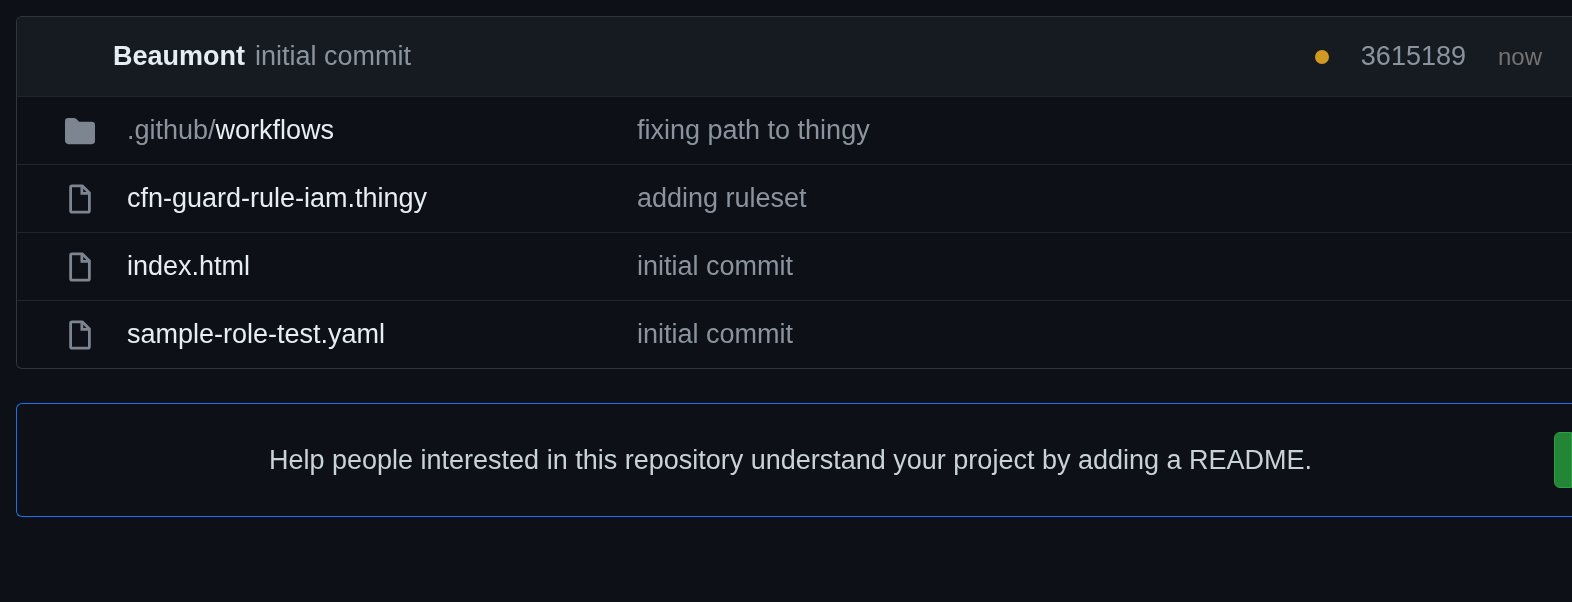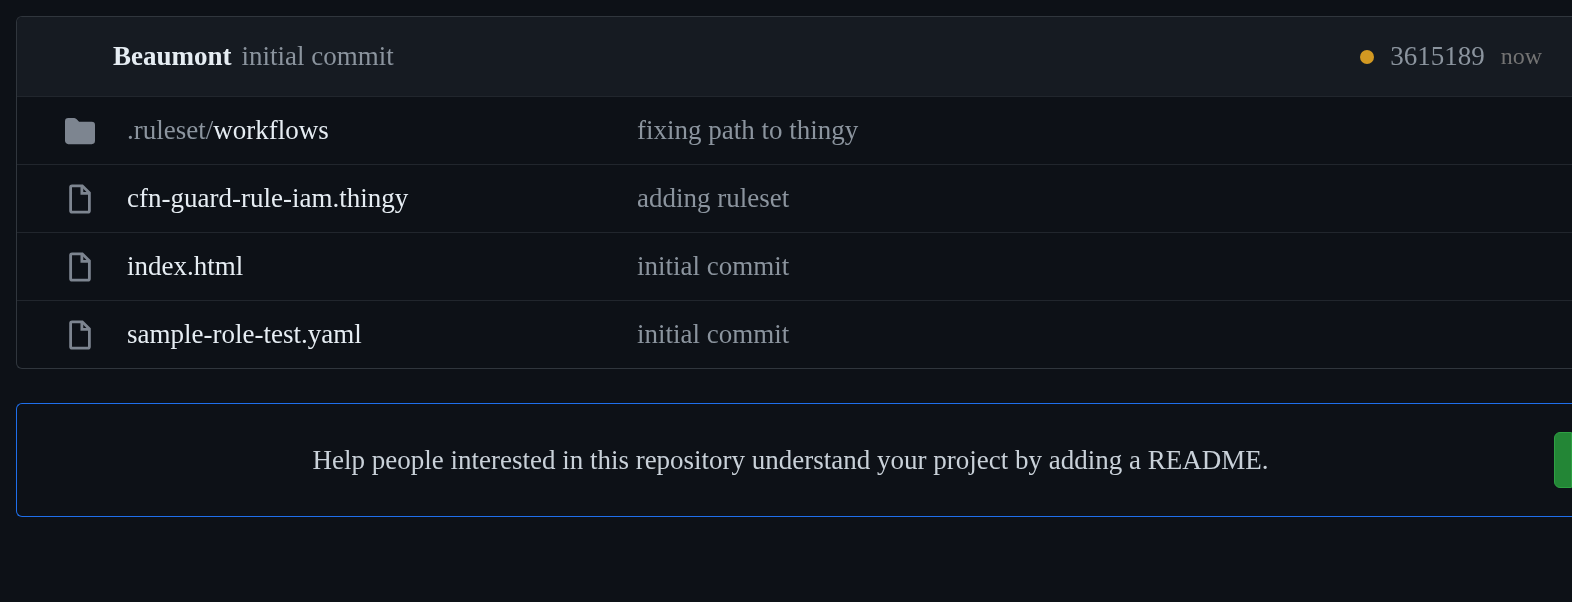--- a/index.html
+++ b/index.html
@@ -6,21 +6,20 @@
   html, body {
     width: 1572px;
     height: 602px;
     background: #0d1117;
     font-family: -apple-system, BlinkMacSystemFont, "Segoe UI", Helvetica, Arial, sans-serif;
     color: #c9d1d9;
     overflow: hidden;
   }
   .container {
     padding: 16px 0 16px 16px;
-    font-family: Liberation Serif, serif;
   }
   .file-box {
     border: 1px solid #30363d;
     border-right: none;
     border-radius: 6px 0 0 6px;
     overflow: hidden;
     background: #0d1117;
   }
   .header-row {
     display: flex;
@@ -40,21 +39,21 @@
     font-weight: 600;
     color: #e6edf3;
   }
   .commit-msg-head {
     color: #8b949e;
     font-weight: 400;
   }
   .header-right {
     display: flex;
     align-items: center;
-    gap: 16px;
+    gap: 32px;
   }
   .status-dot {
     width: 14px;
     height: 14px;
     border-radius: 50%;
     background: #d29922;
   }
   .sha {
     color: #8b949e;
     font-size: 27px;
@@ -134,21 +133,21 @@
         <span class="time">now</span>
       </div>
     </div>
 
     <div class="file-row">
       <span class="icon-cell">
         <svg width="30" height="30" viewBox="0 0 16 16" fill="#7d8590">
             <path d="M1.75 1A1.75 1.75 0 0 0 0 2.75v10.5C0 14.216.784 15 1.75 15h12.5A1.75 1.75 0 0 0 16 13.25v-8.5A1.75 1.75 0 0 0 14.25 3H7.5L6.22 1.72A1.75 1.75 0 0 0 4.97 1H1.75z"></path>
           </svg>
       </span>
-      <span class="name-cell"><span class="dim">.ruleset/</span><span class="name-link">workflows</span></span>
+      <span class="name-cell"><span class="dim">.github/</span><span class="name-link">workflows</span></span>
       <span class="msg-cell">fixing path to thingy</span>
     </div>
 
     <div class="file-row">
       <span class="icon-cell">
         <svg width="30" height="30" viewBox="0 0 16 16" fill="none" stroke="#7d8590" stroke-width="1.5">
             <path d="M3 1.75C3 1.336 3.336 1 3.75 1h5.5l3.75 3.75v9.5c0 .414-.336.75-.75.75H3.75A.75.75 0 0 1 3 14.25V1.75z"></path>
             <path d="M9 1v4h4"></path>
           </svg>
       </span>

